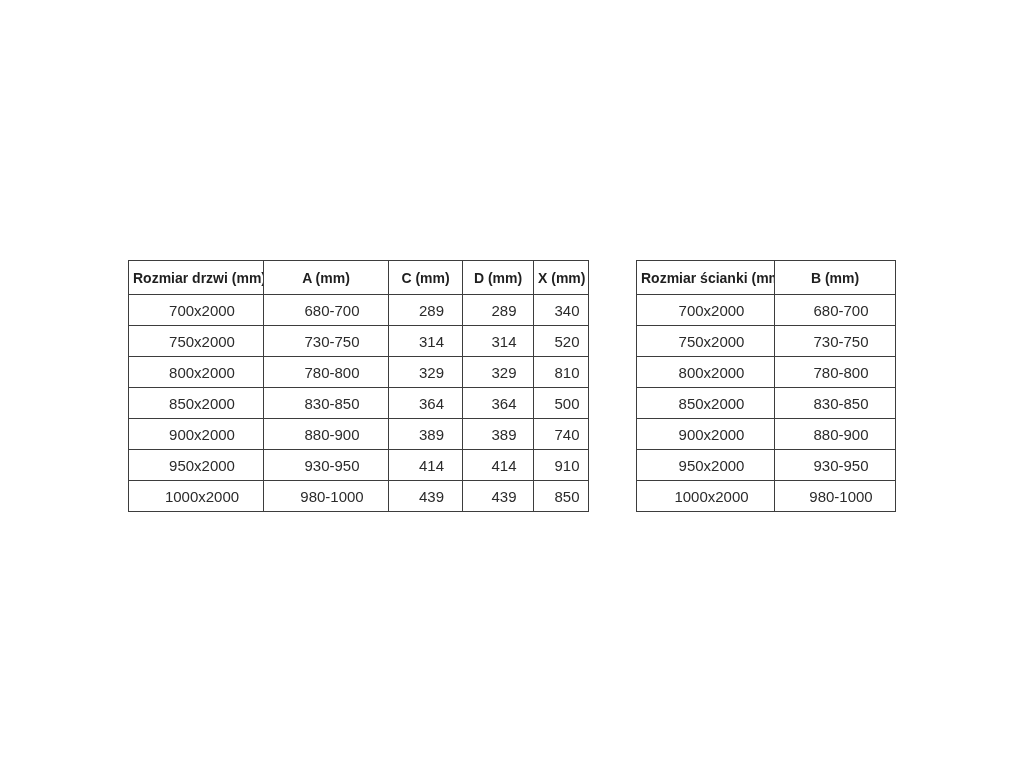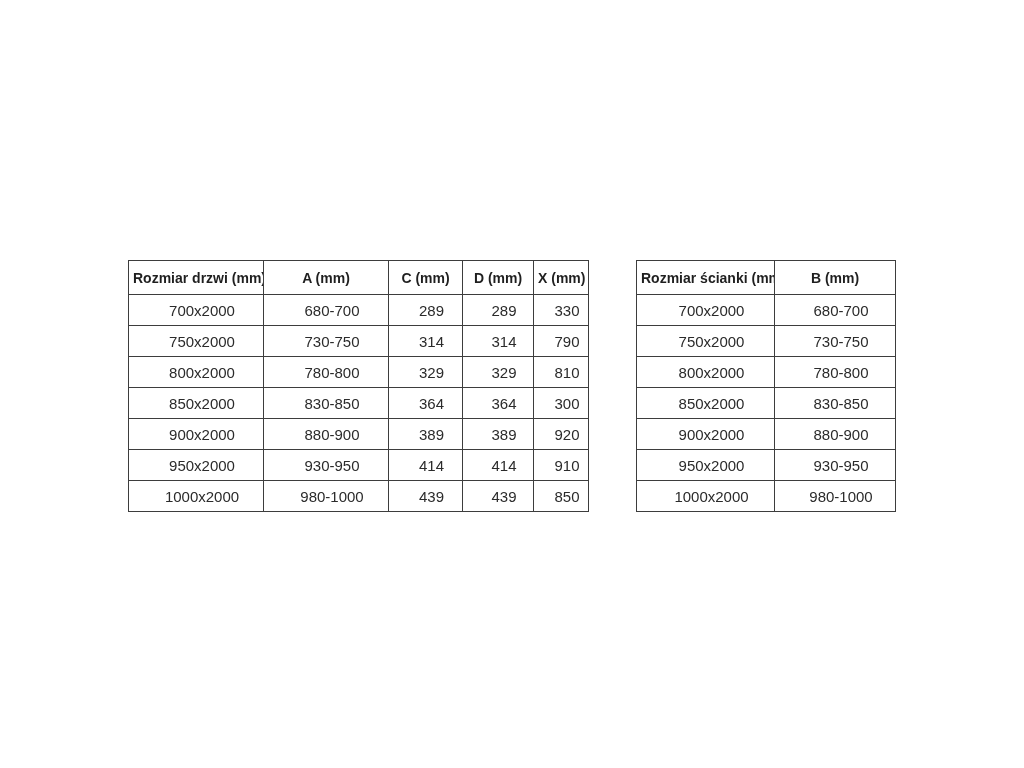--- a/index.html
+++ b/index.html
@@ -75,49 +75,49 @@
           <th>D (mm)</th>
           <th>X (mm)</th>
         </tr>
       </thead>
       <tbody>
         <tr>
           <td>700x2000</td>
           <td>680-700</td>
           <td>289</td>
           <td>289</td>
-          <td>330</td>
+          <td>340</td>
         </tr>
         <tr>
           <td>750x2000</td>
           <td>730-750</td>
           <td>314</td>
           <td>314</td>
-          <td>790</td>
+          <td>520</td>
         </tr>
         <tr>
           <td>800x2000</td>
           <td>780-800</td>
           <td>329</td>
           <td>329</td>
           <td>810</td>
         </tr>
         <tr>
           <td>850x2000</td>
           <td>830-850</td>
           <td>364</td>
           <td>364</td>
-          <td>300</td>
+          <td>500</td>
         </tr>
         <tr>
           <td>900x2000</td>
           <td>880-900</td>
           <td>389</td>
           <td>389</td>
-          <td>920</td>
+          <td>740</td>
         </tr>
         <tr>
           <td>950x2000</td>
           <td>930-950</td>
           <td>414</td>
           <td>414</td>
           <td>910</td>
         </tr>
         <tr>
           <td>1000x2000</td>

